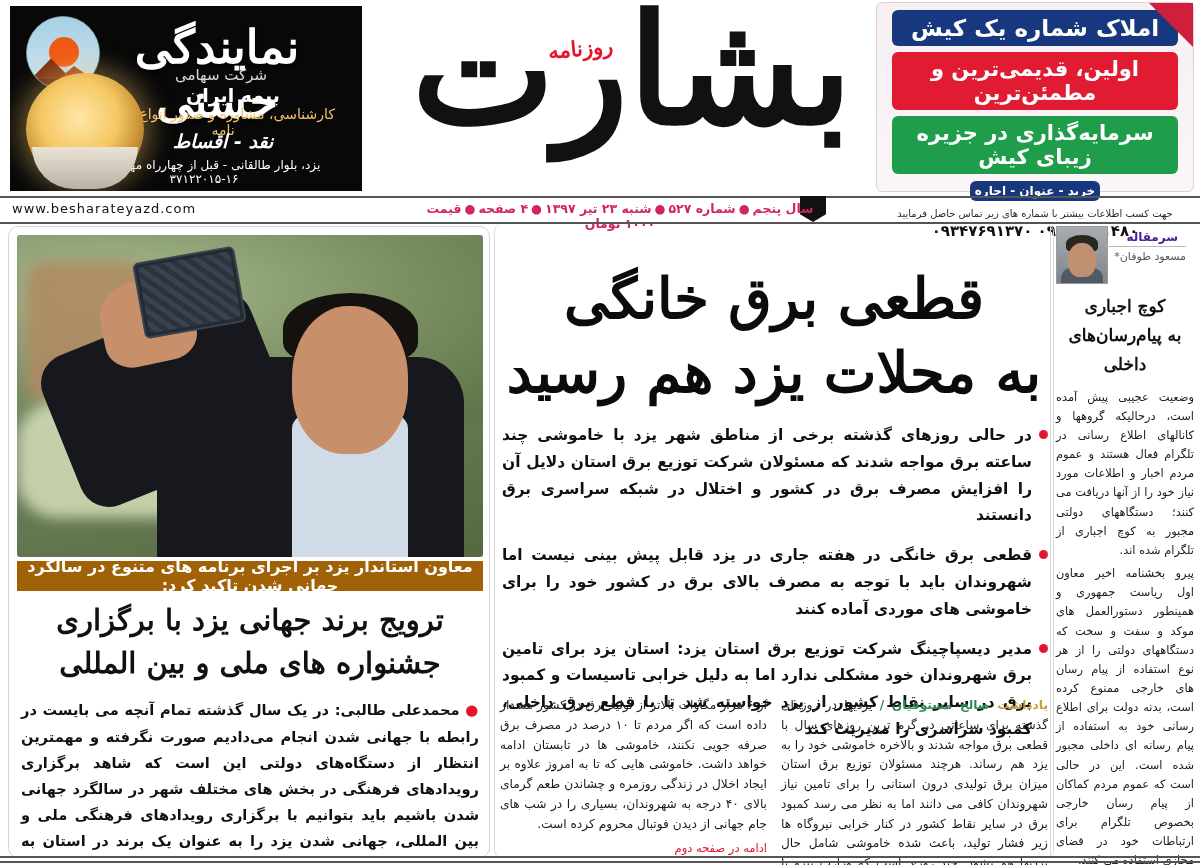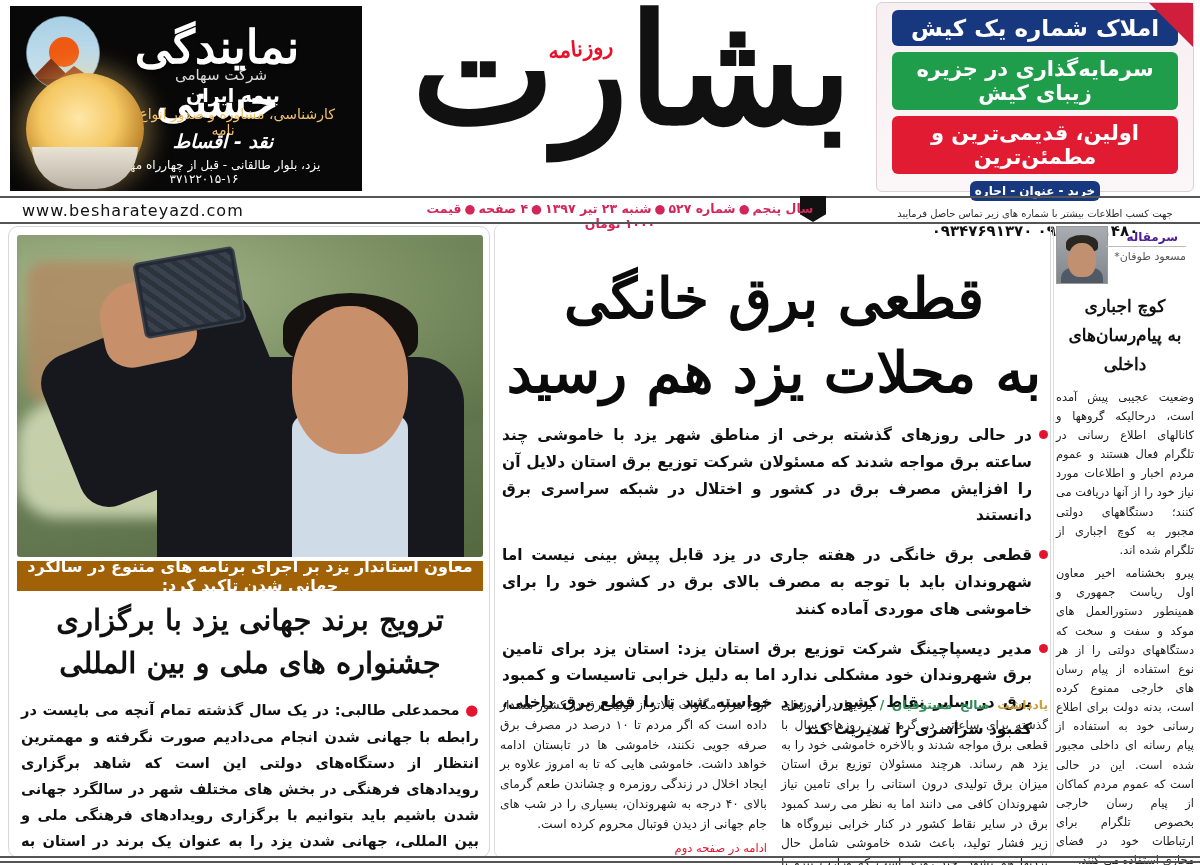--- a/index.html
+++ b/index.html
@@ -76,21 +76,21 @@
   .kish-b2 { margin-top:6px; background:#e01b32; font-size:21px; padding:5px 0; }
   .kish-b3 { margin-top:6px; background:#1f9d4b; font-size:21px; padding:5px 0; }
   .kish-b4 { margin-top:7px; width:130px; background:#17377e; font-size:12px; padding:3px 0; }
   .kish-note { margin-top:7px; text-align:center; color:#2b2b2b; font-size:10px; }
   .kish-phones { margin-top:3px; text-align:center; color:#101010; font-size:15px; font-weight:bold; letter-spacing:.5px; }
 
   
   .rule-a { position:absolute; top:196px; left:0; width:1200px; height:2px; background:#555; }
   .rule-b { position:absolute; top:222px; left:0; width:1200px; height:2px; background:#555; }
   .site-url {
-    position:absolute; top:201px; left:22px; font-size:16px; color:#111; letter-spacing:1px;
+    position:absolute; top:201px; left:12px; font-size:13px; color:#111; letter-spacing:1px;
     font-family:"DejaVu Sans","Liberation Sans",sans-serif; direction:ltr;
   }
   .info-line {
     position:absolute; top:201px; left:410px; width:420px; text-align:center;
     color:#d2265a; font-size:12.5px; font-weight:bold;
   }
   .info-line .dot { color:#d2265a; padding:0 3px; }
   .black-tab { position:absolute; top:196px; left:800px; width:26px; height:26px; background:#111;
                clip-path:polygon(0 0,100% 0,100% 70%,50% 100%,0 70%); }
 
@@ -210,22 +210,22 @@
     </div>
 
     <div class="masthead">
       <div class="mast-word">بشارت</div>
       <div class="mast-sub">روزنامه</div>
     </div>
 
     <div class="ad-kish">
       <div class="corner"></div>
       <div class="kish-bar kish-b1">املاک شماره یک کیش</div>
+      <div class="kish-bar kish-b2">اولین، قدیمی‌ترین و مطمئن‌ترین</div>
       <div class="kish-bar kish-b3">سرمایه‌گذاری در جزیره زیبای کیش</div>
-      <div class="kish-bar kish-b2">اولین، قدیمی‌ترین و مطمئن‌ترین</div>
       <div class="kish-bar kish-b4" style="margin-left:auto;margin-right:auto;">خرید - عنوان - اجاره</div>
       <div class="kish-note">جهت کسب اطلاعات بیشتر با شماره های زیر تماس حاصل فرمایید</div>
       <div class="kish-phones">۰۹۱۲۷۶۹۱۴۸۰  ۰۹۳۴۷۶۹۱۳۷۰</div>
     </div>
   </div>
 
   <div class="rule-a"></div>
   <div class="black-tab"></div>
   <div class="site-url">www.besharateyazd.com</div>
   <div class="info-line">

